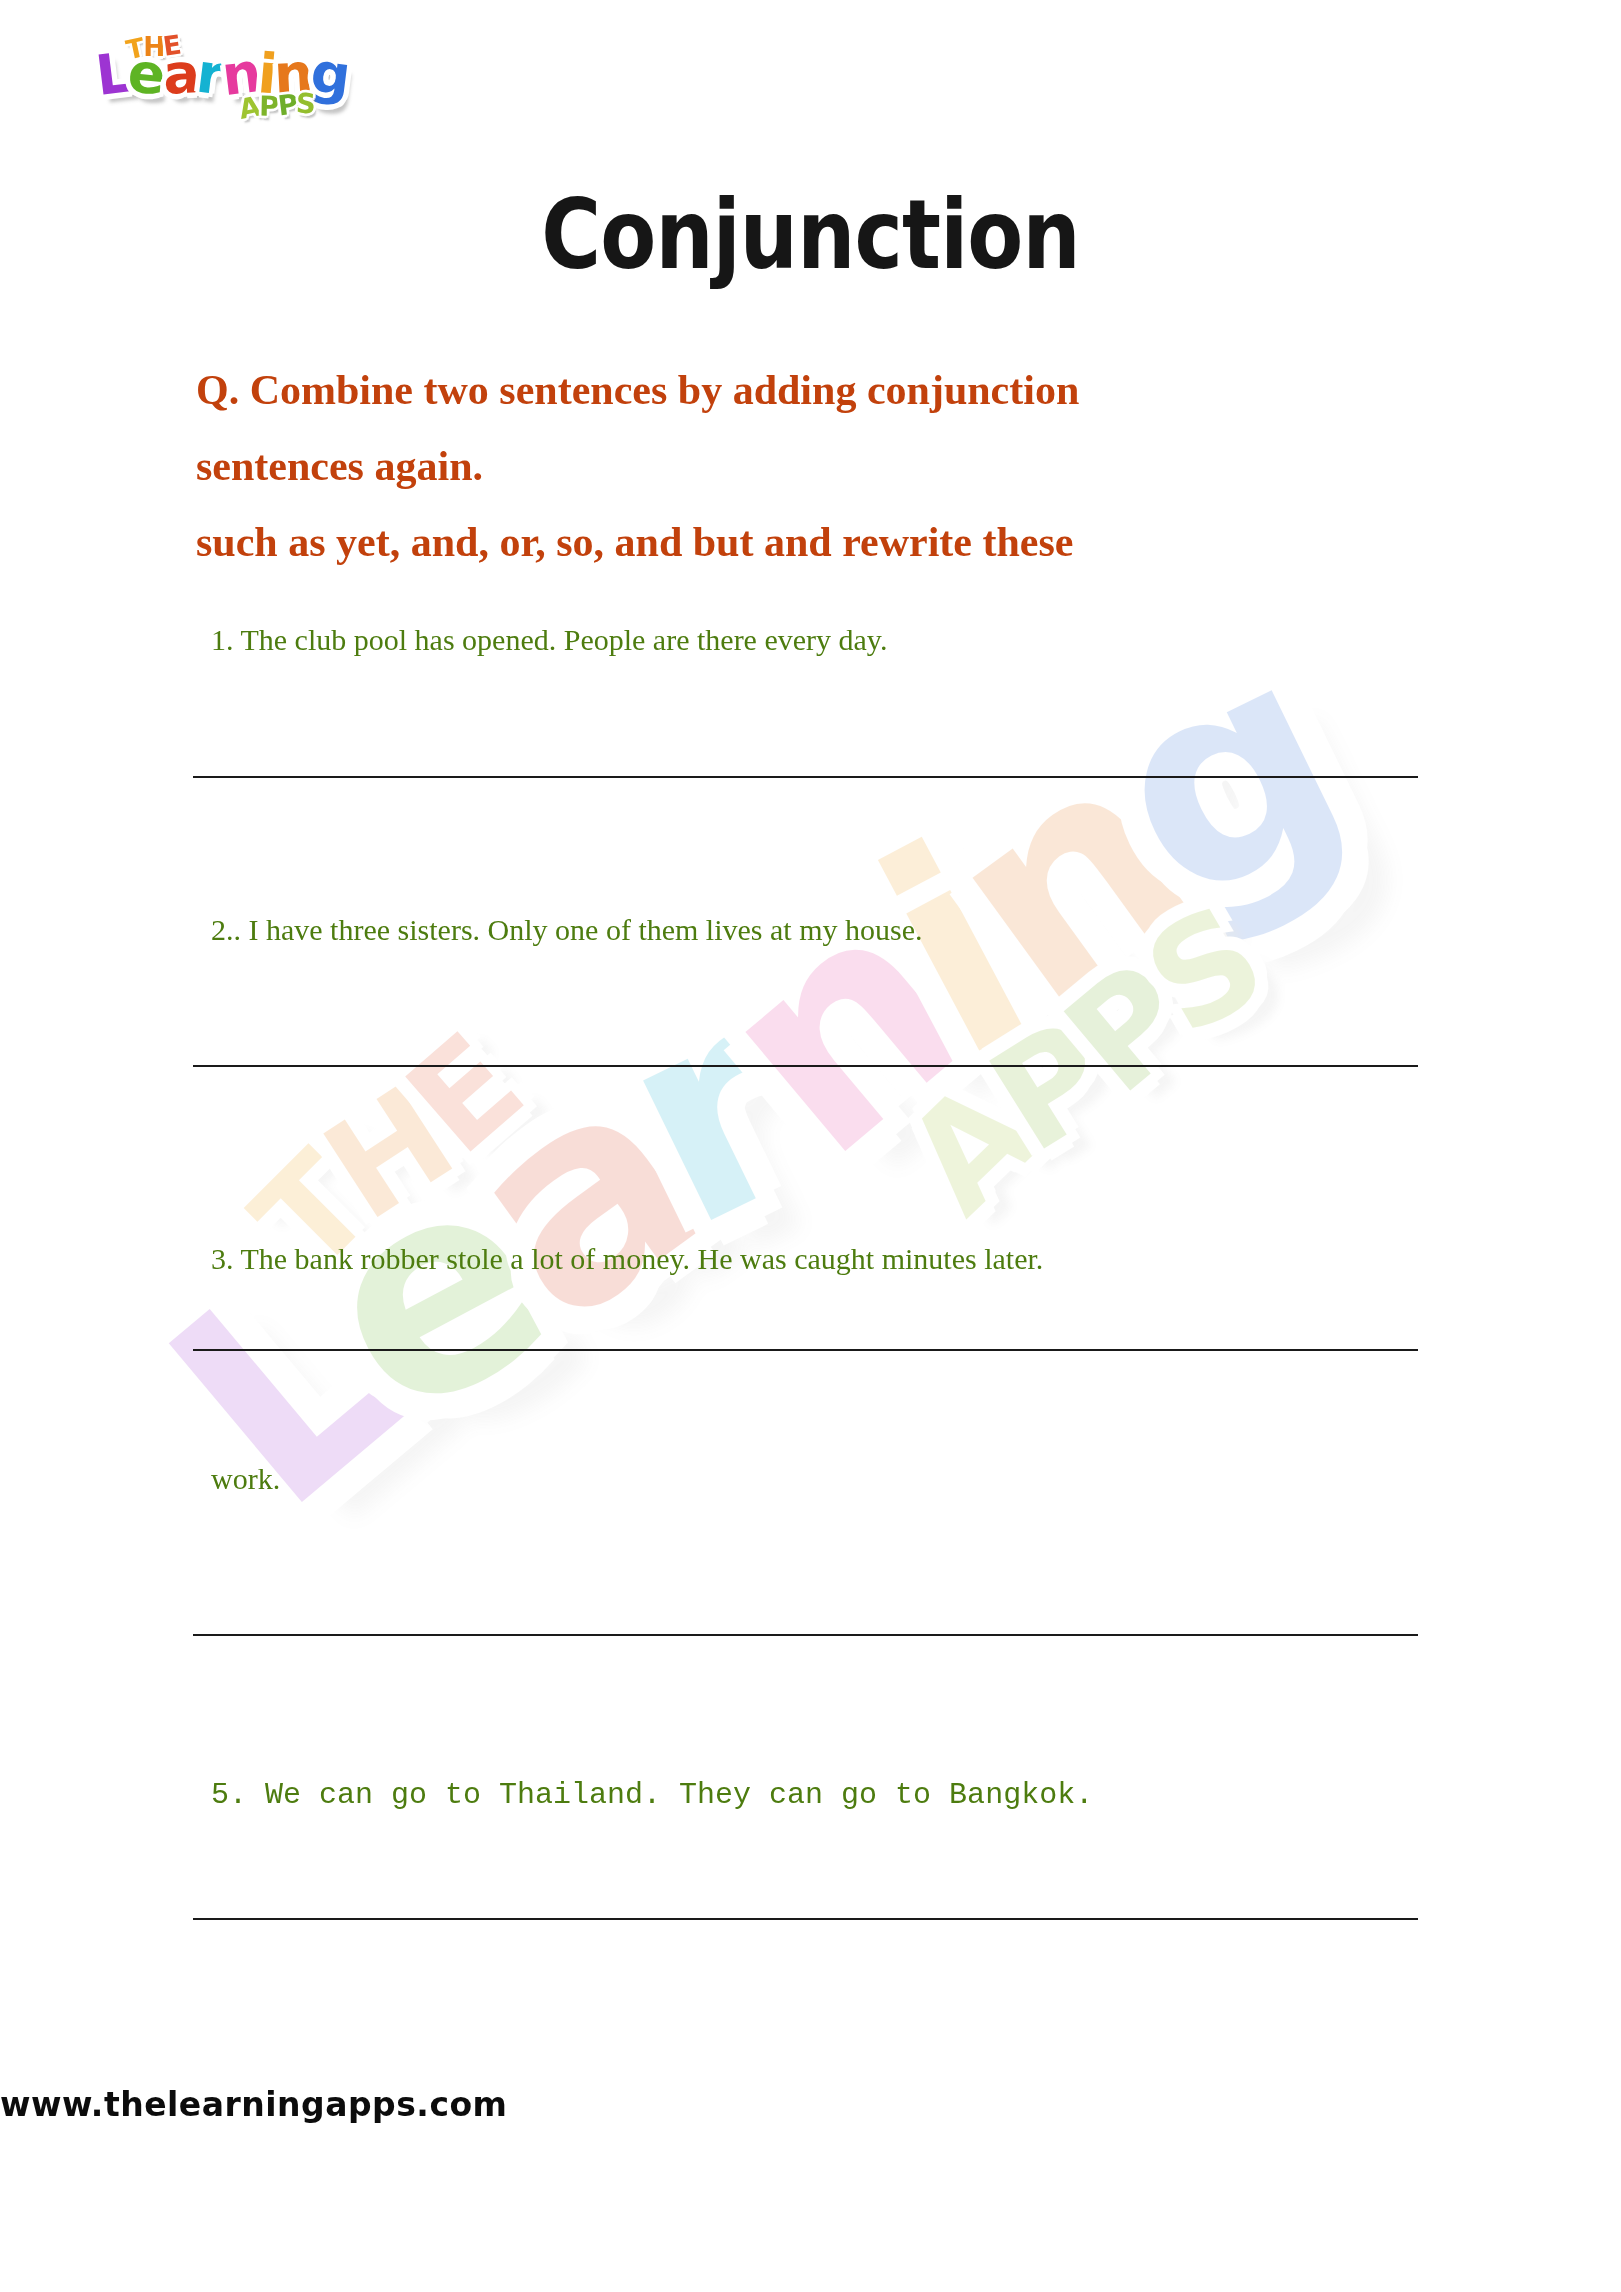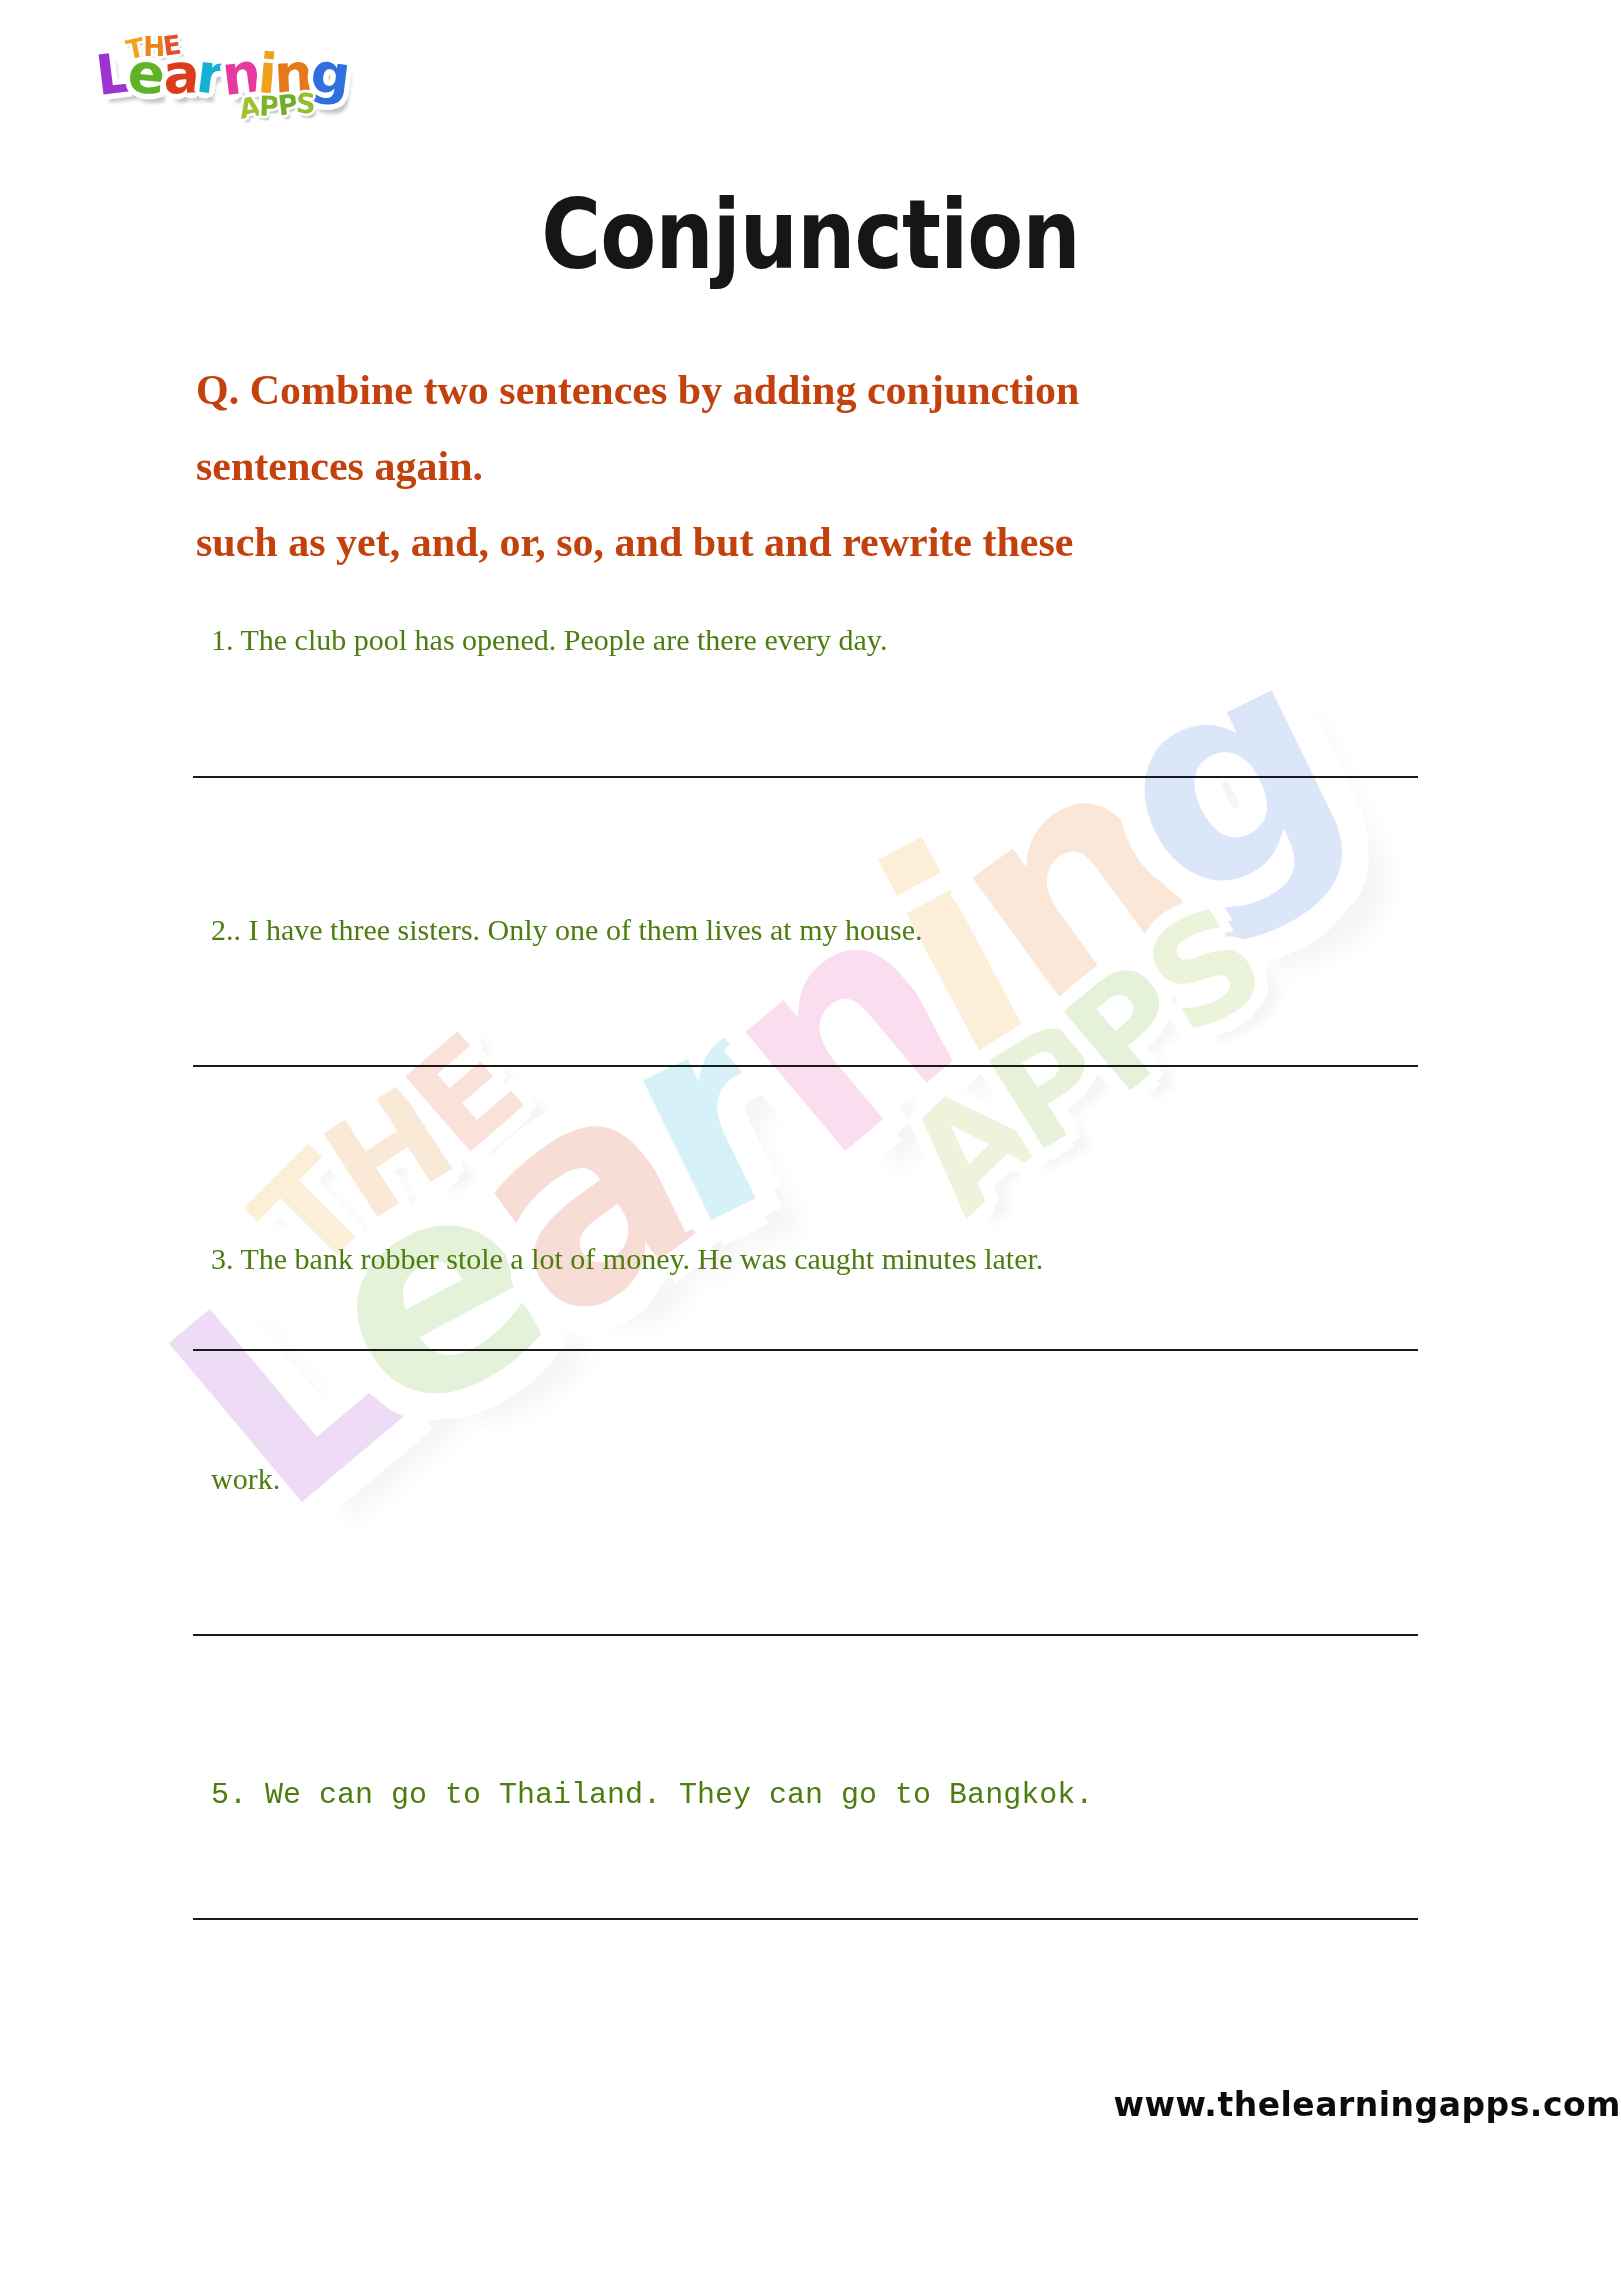--- a/index.html
+++ b/index.html
@@ -97,21 +97,21 @@
   .item-1-text { top:609px; }  .item-1-line { top:776px; }
   .item-2-text { top:899px; }  .item-2-line { top:1065px; }
   .item-3-text { top:1188px;margin-top:40px; } .item-3-line { top:1349px; }
   .item-4-text { top:1448px; } .item-4-line { top:1634px; }
   .item-5-text { top:1765px;font-family:Liberation Mono, monospace; } .item-5-line { top:1918px; }
 
   
   .footer {
     position:absolute; z-index:1;
     left:0; right:0; top:2084px;
-    text-align:right;
+    text-align:left;
     font-family:"DejaVu Sans", sans-serif;
     font-weight:700;
     font-size:33px;
     line-height:41px;
     letter-spacing:0.5px;
     color:#0c0c0c;
   }
 </style>
 </head>
 <body>

